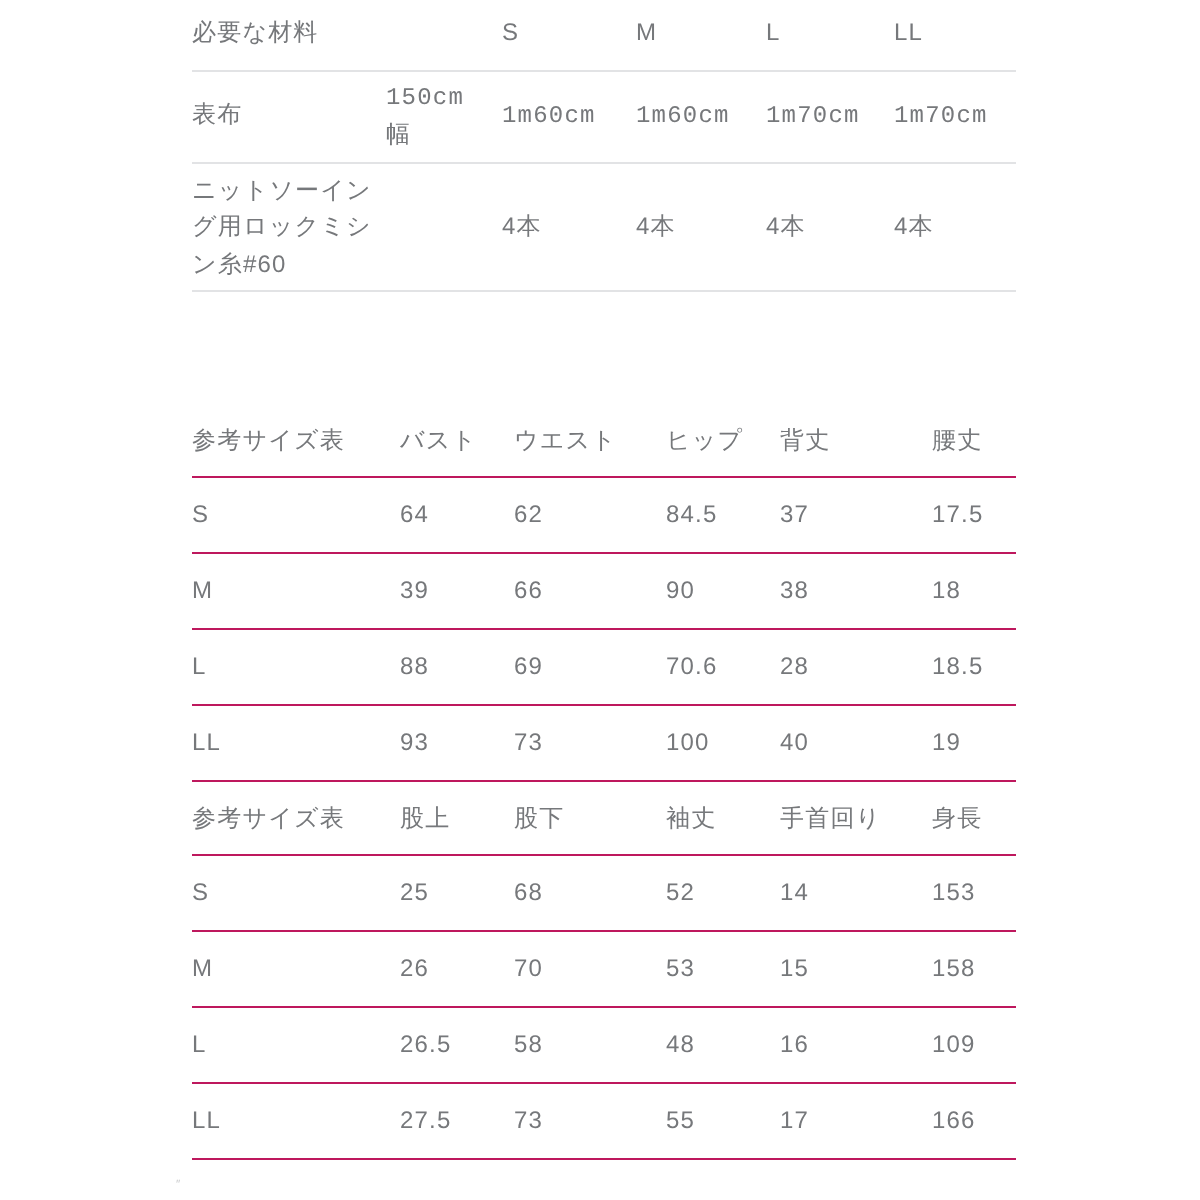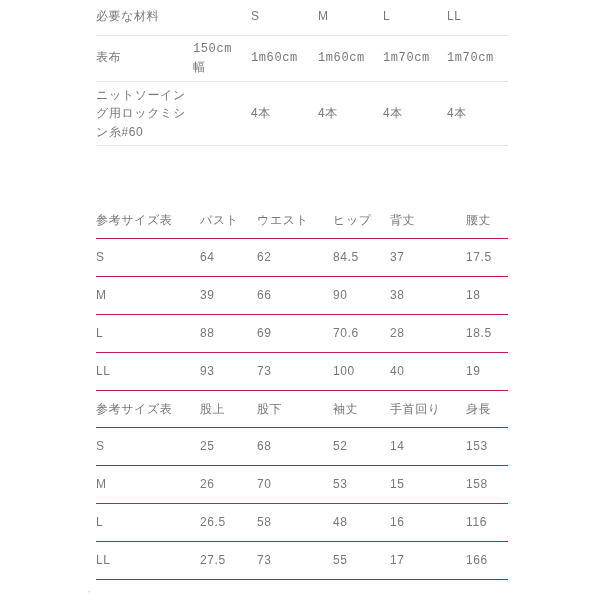--- a/index.html
+++ b/index.html
@@ -228,21 +228,21 @@
           <td>15</td>
           <td>158</td>
         </tr>
 
         <tr>
           <td>L</td>
           <td>26.5</td>
           <td>58</td>
           <td>48</td>
           <td>16</td>
-          <td>116</td>
+          <td>109</td>
         </tr>
 
         <tr>
           <td>LL</td>
           <td>27.5</td>
           <td>73</td>
           <td>55</td>
           <td>17</td>
           <td>166</td>
         </tr>

